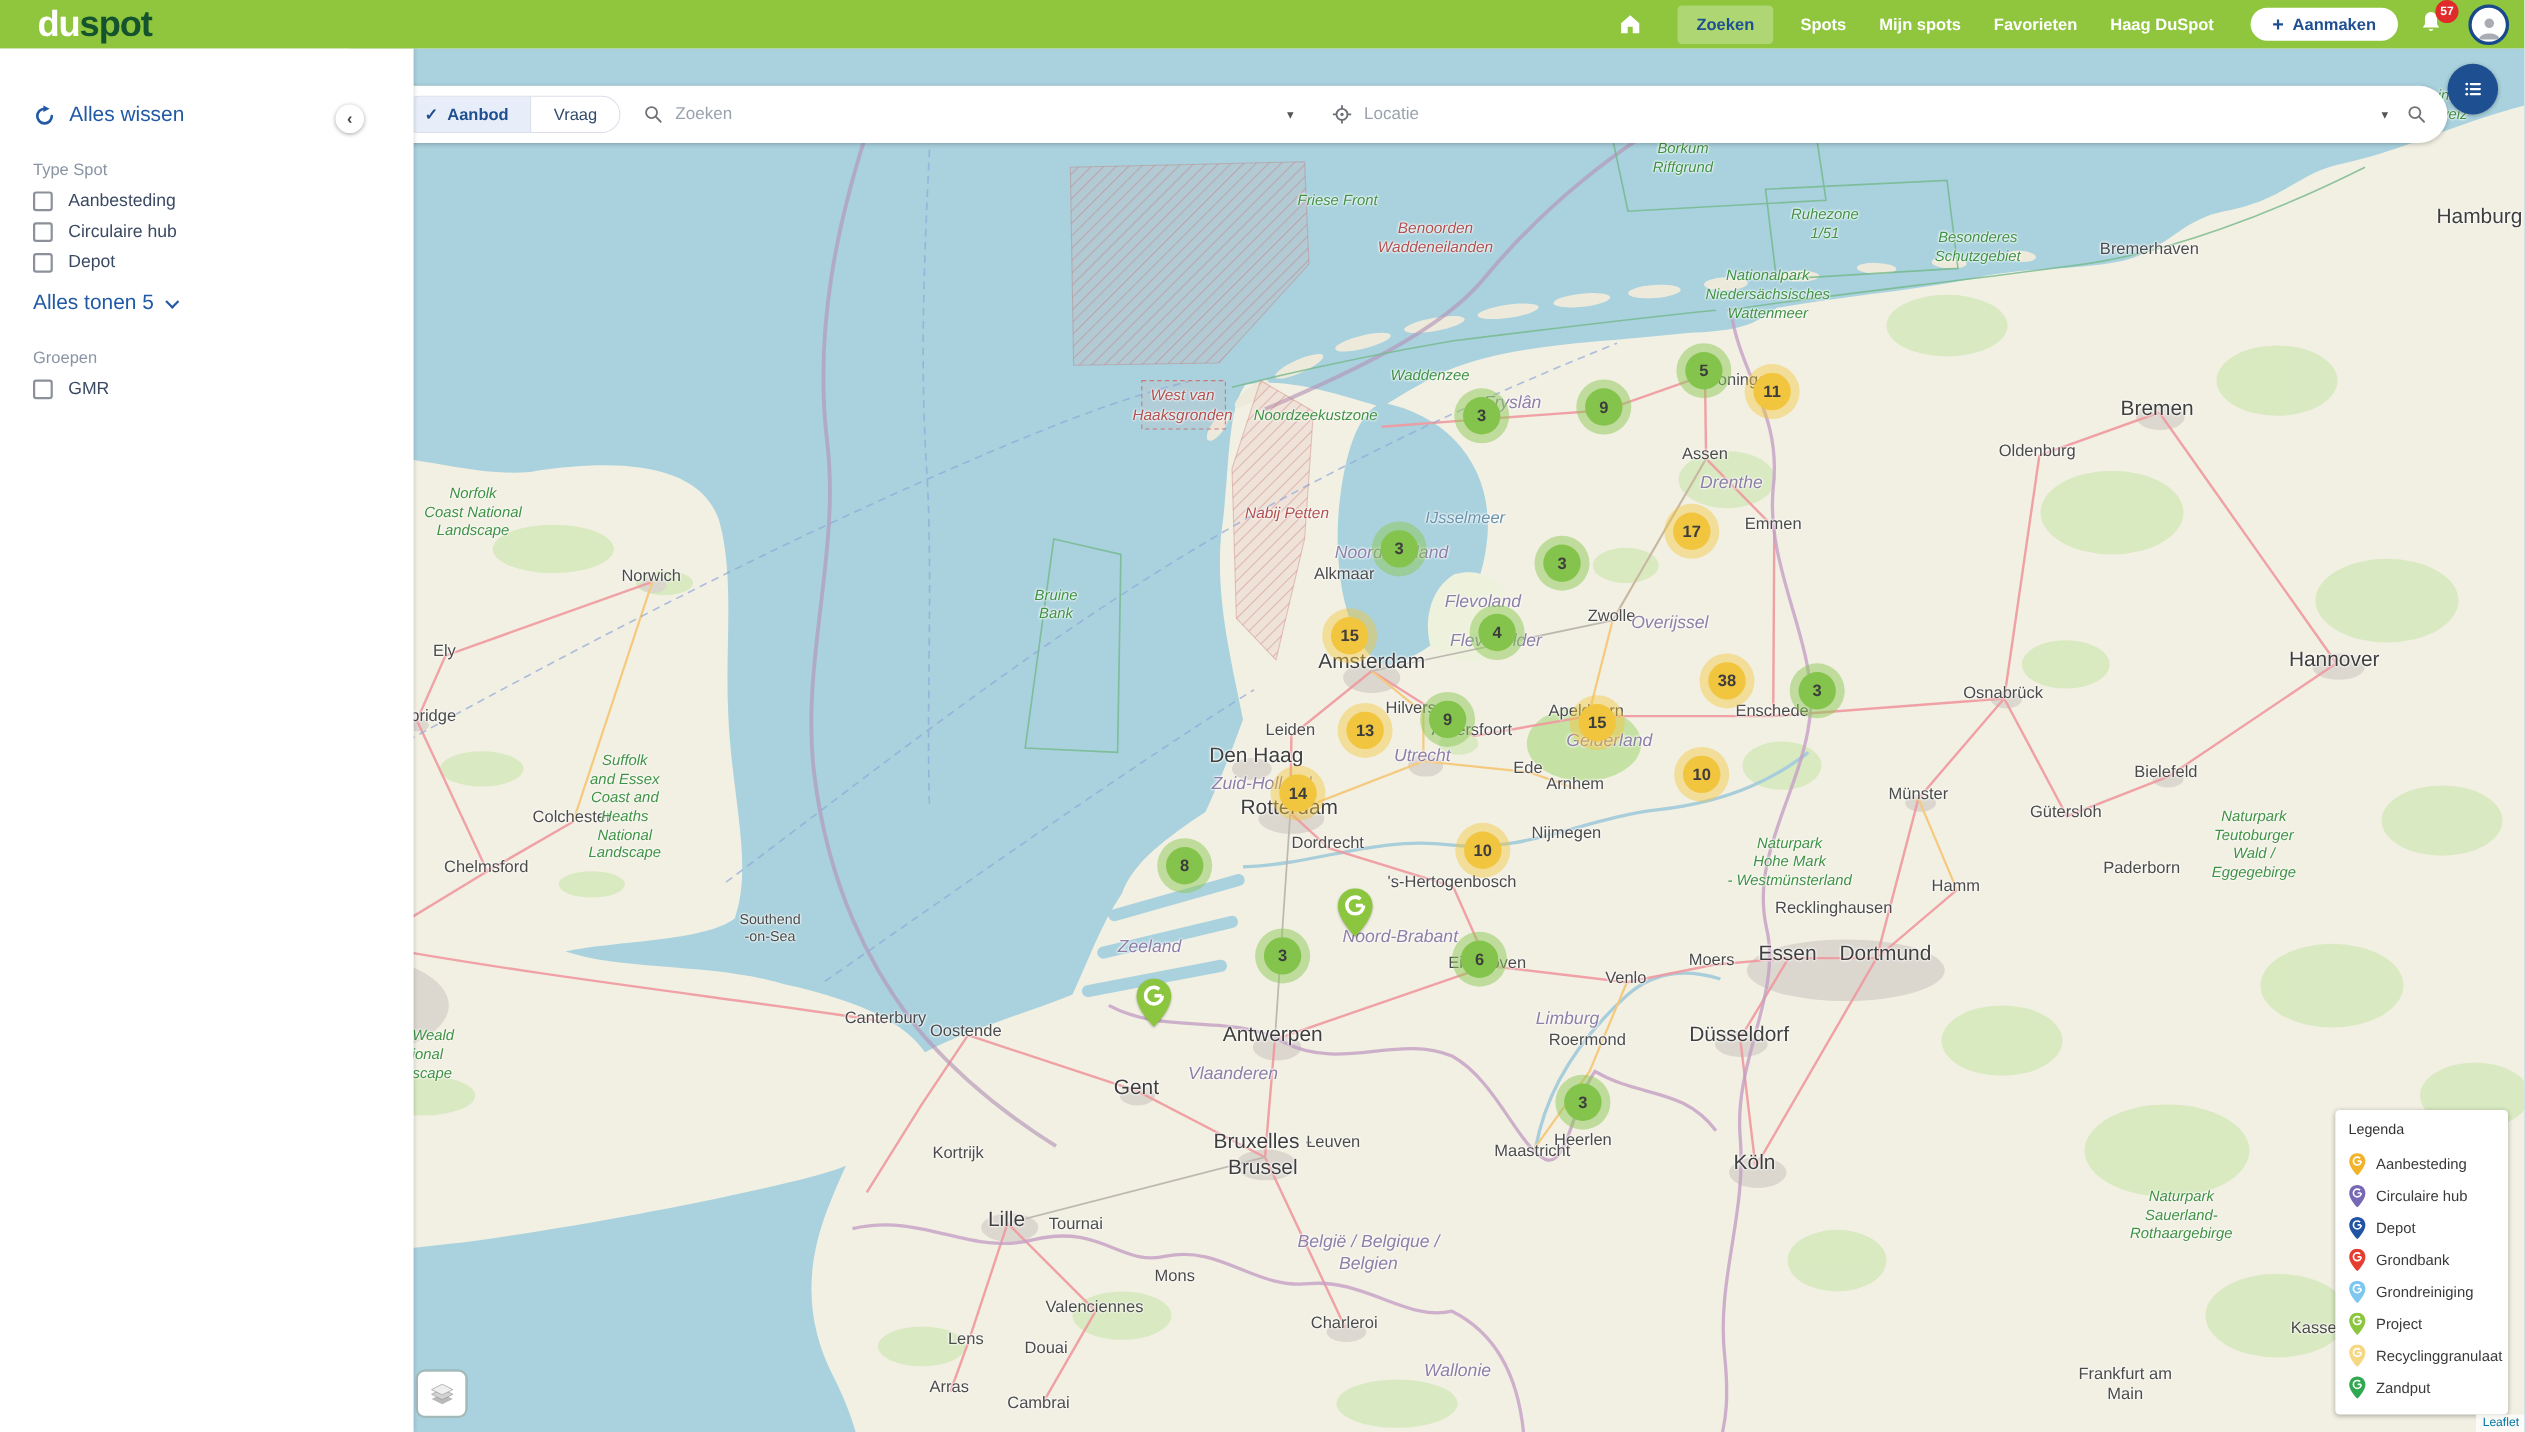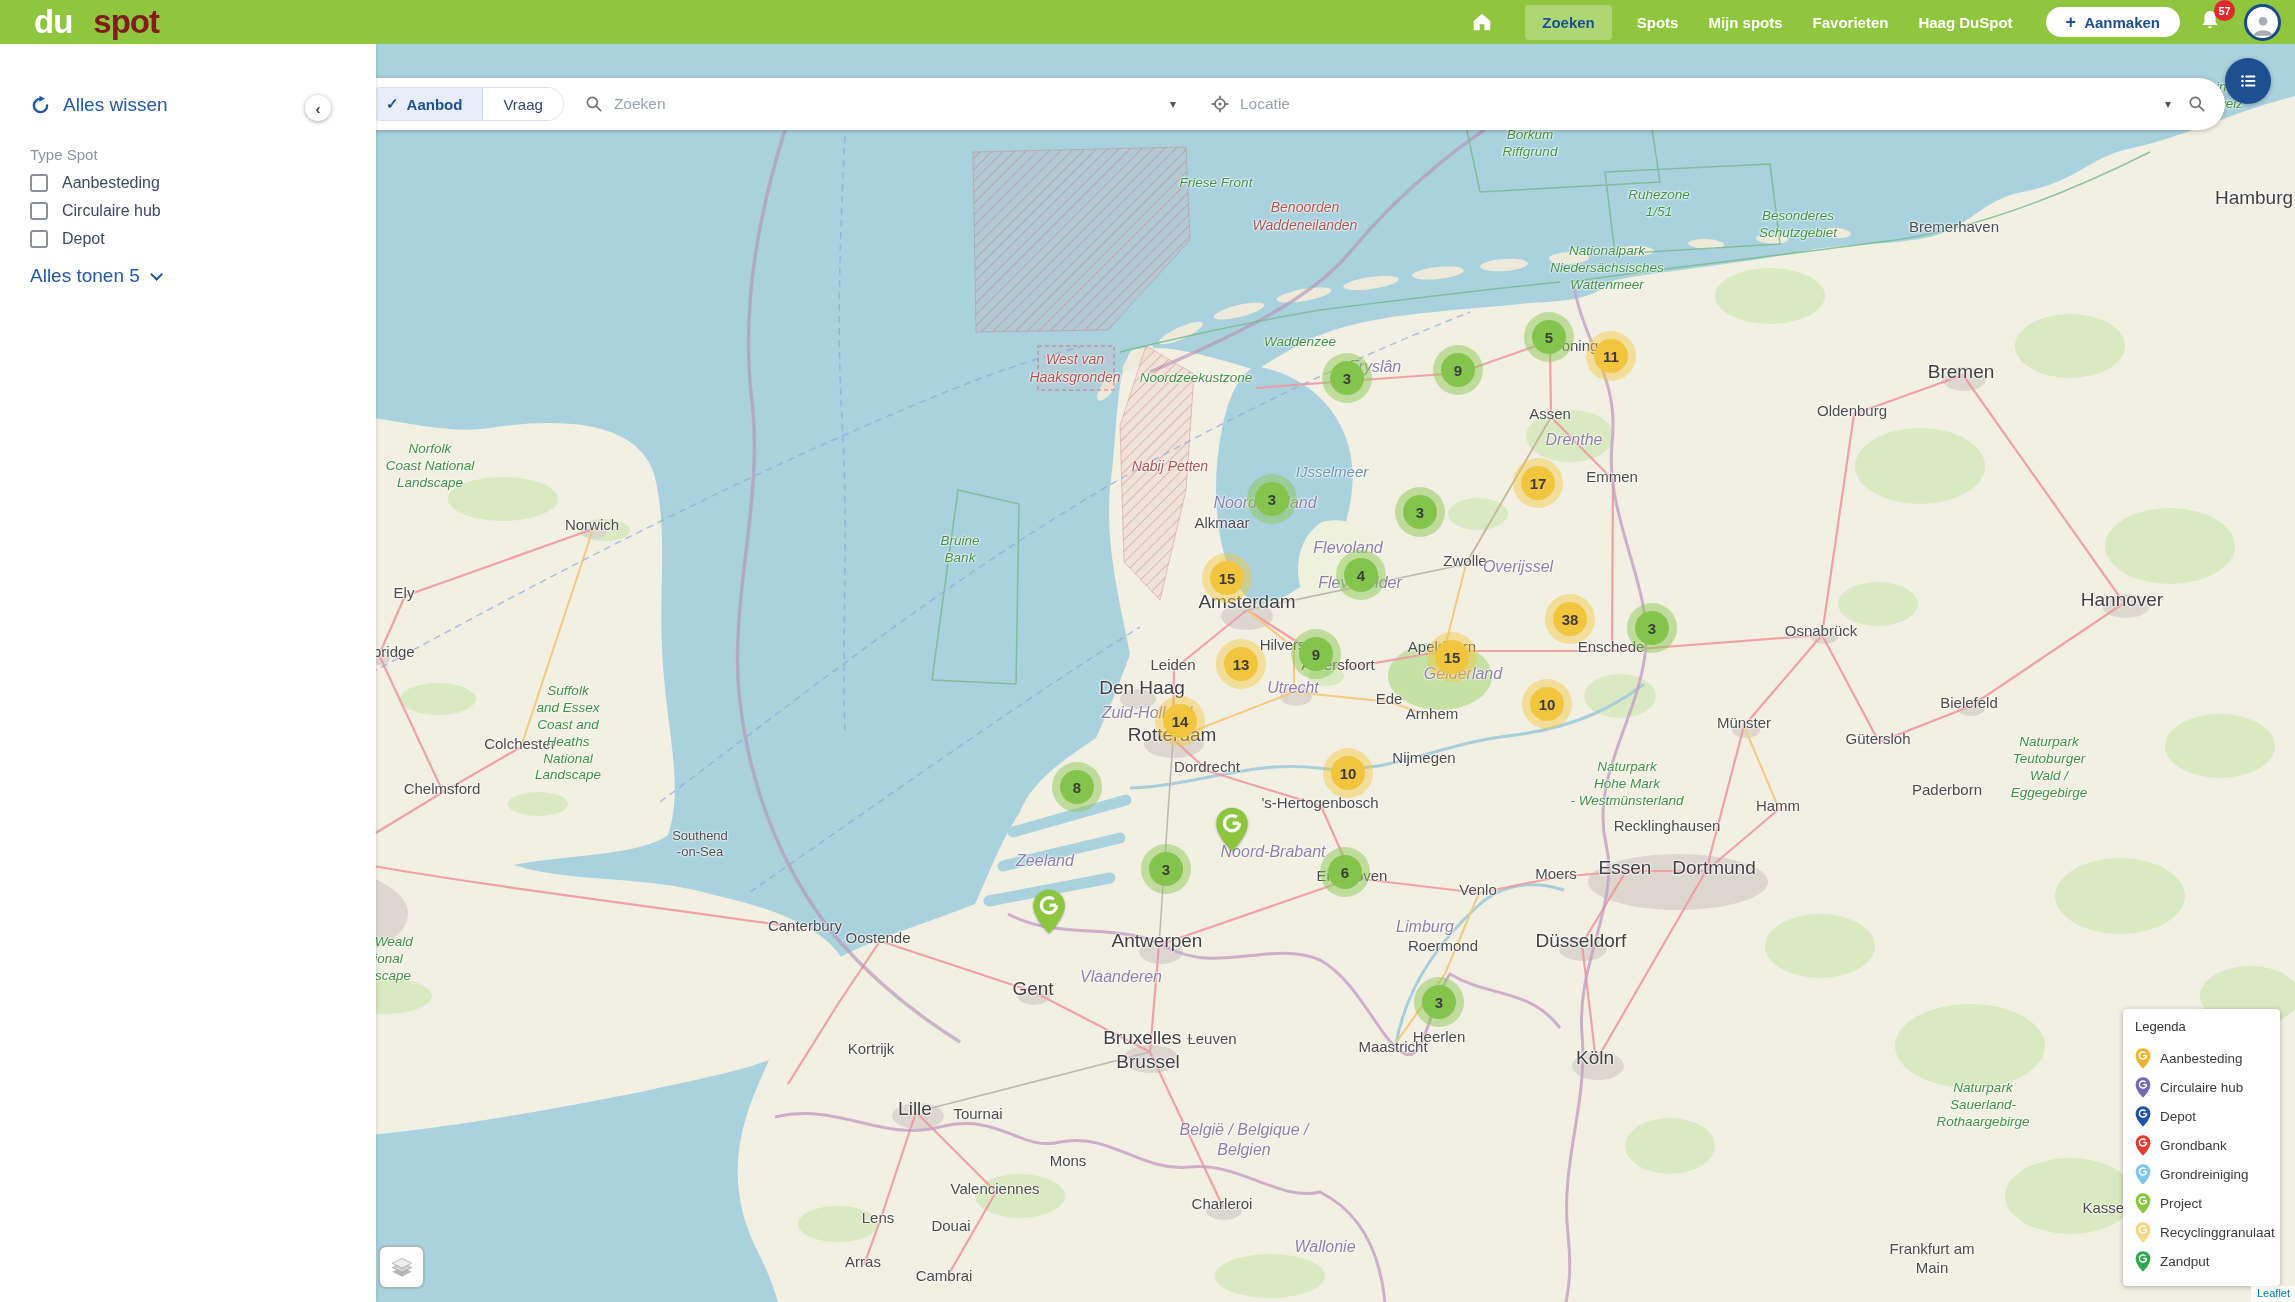--- a/index.html
+++ b/index.html
@@ -3,21 +3,21 @@
 <meta charset="utf-8">
 <style>
   * { margin:0; padding:0; box-sizing:border-box; }
   html,body { width:2295px; height:1302px; overflow:hidden; font-family:"Liberation Sans", sans-serif; }
   .app { position:relative; width:2295px; height:1302px; background:#fff; }
 
   
   header { position:absolute; left:0; top:0; width:100%; height:44px; background:#8fc63d; display:flex; align-items:center; z-index:60; }
   .logo { margin-left:34px; font-size:33px; font-weight:800; letter-spacing:-1px; line-height:44px; }
   .logo .p1 { color:#ffffff; }
-  .logo .p2 { color:#7f1d1d;margin-left:21px; }
+  .logo .p2 { color:#14532d; }
   nav { margin-left:auto; display:flex; align-items:center; height:44px; padding-right:14px; }
   .home-btn { width:22px; height:22px; margin-right:22px; cursor:pointer; }
   .nav-item { color:#ffffff; font-size:15px; font-weight:600; margin:0 15px; cursor:pointer; white-space:nowrap; }
   .nav-item.active { background:rgba(255,255,255,0.28); color:#1d4f91; padding:9px 17px; border-radius:4px; margin:0 10px; }
   .create-btn { display:flex; align-items:center; gap:8px; background:#ffffff; color:#1d4f91; border:none; border-radius:17px; height:30px; padding:0 20px; font-size:15px; font-weight:700; margin:0 18px 0 18px; cursor:pointer; font-family:inherit; }
   .create-btn .plus { font-size:18px; font-weight:600; line-height:1; }
   .bell-wrap { position:relative; width:26px; height:26px; margin-right:20px; cursor:pointer; }
   .badge { position:absolute; top:-9px; right:-11px; min-width:21px; height:21px; background:#e12b2b; border-radius:50%; color:#fff; font-size:11px; font-weight:700; display:flex; align-items:center; justify-content:center; }
   .avatar { width:37px; height:37px; border-radius:50%; background:#ffffff; border:3px solid #17498c; display:flex; align-items:flex-end; justify-content:center; overflow:hidden; cursor:pointer; }
 
@@ -147,20 +147,27 @@
             <span class="cb-label">Circulaire hub</span>
           </label>
           <label class="cb-row">
             <span class="cb"></span>
             <span class="cb-label">Depot</span>
           </label>
           <div class="sb-footer">
             <span>Alles tonen 5</span>
             <span class="chev-down"></span>
           </div>
+        </div>
+        <div class="sb-section">
+          <div class="sb-title">Groepen</div>
+          <label class="cb-row">
+            <span class="cb"></span>
+            <span class="cb-label">GMR</span>
+          </label>
         </div>
       </div>
   </aside>
   <div class="collapse-btn">‹</div>
 
   <main class="map">
 
     <svg class="basemap" viewBox="0 0 1977 1258" preserveAspectRatio="none">
       <defs>
         <pattern id="hatch" patternUnits="userSpaceOnUse" width="8" height="8" patternTransform="rotate(45)">

